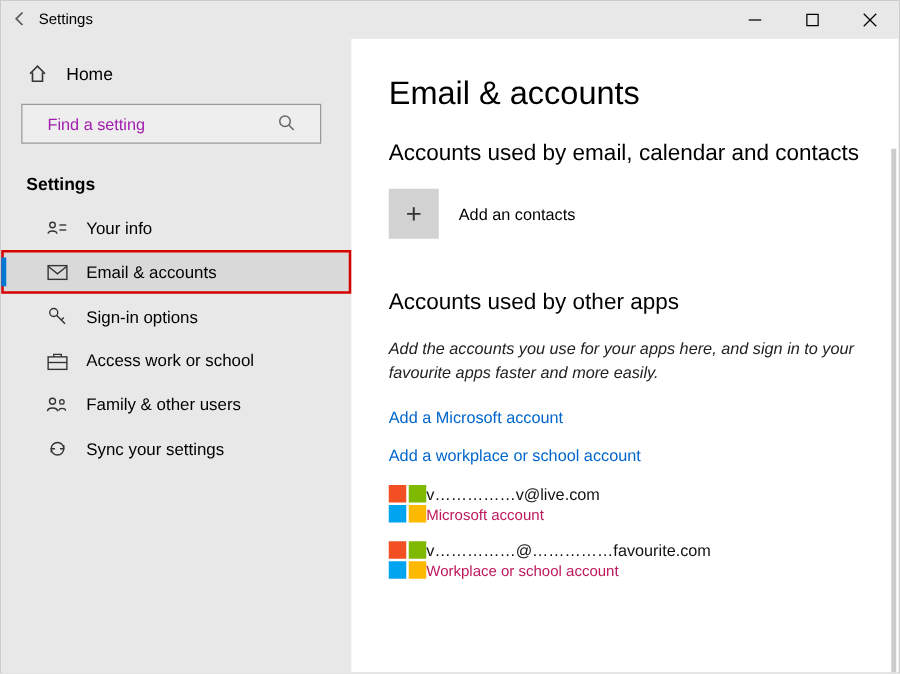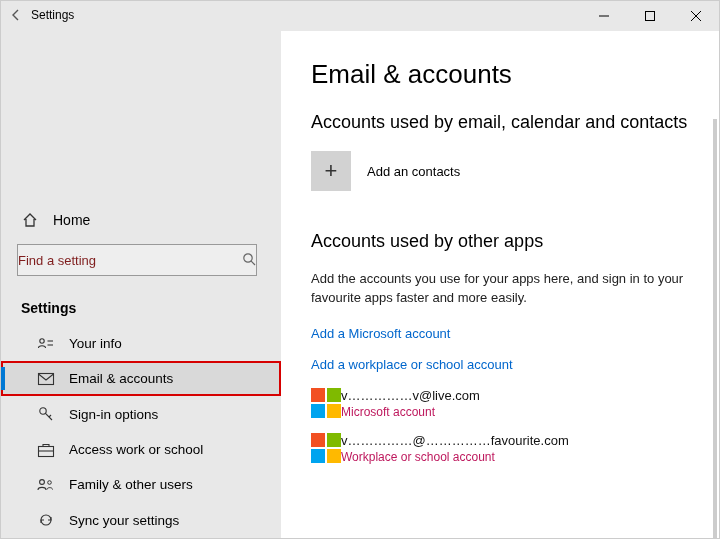--- a/index.html
+++ b/index.html
@@ -21,31 +21,31 @@
     align-items:center;
     justify-content: space-between;
     padding-left: 8px;
   }
   .titlebar .title-left { display:flex; gap:8px; font-size:12px; }
   .win-controls { display:flex; height:100%; }
   .win-btn { width:46px; display:flex; align-items:center; justify-content:center; }
   .win-btn svg { display:block; }
 
   .body { flex:1; display:flex; min-height:0; }
-  .sidebar { width: 280px; background:#e8e8e8; display:flex; flex-direction:column; padding-top:14px; position:relative;justify-content:flex-end; }
+  .sidebar { width: 280px; background:#e8e8e8; display:flex; flex-direction:column; padding-top:14px; position:relative; }
   .home-row { display:flex; align-items:center; gap:14px; padding: 6px 20px; font-size:14px; }
   .home-row .icon { width:18px; display:flex; justify-content:center; }
 
   .search-wrap { padding: 10px 16px 6px 16px; }
   .search {
     width: 240px; height: 32px;
     border:1px solid #999; background:#eee;
     display:flex; align-items:center; justify-content:space-between;
-    padding: 0 0;
-    color:#7f1d1d;
+    padding: 0 20px;
+    color:#a21caf;
     font-size:13px;
   }
   .search span.icon { color:#555; }
 
   .category { padding: 18px 20px 10px 20px; font-weight:600; font-size:14px; }
 
   .nav-item {
     display:flex; align-items:center; gap:14px;
     padding: 10px 36px;
     font-size:13.5px;
@@ -72,21 +72,21 @@
   h1.page-title { font-size:26px; font-weight:400; margin: 8px 0 22px 0; }
   h2.section { font-size:18px; font-weight:400; margin: 8px 0 18px 0; }
 
   .add-account-row { display:flex; align-items:center; gap:16px; margin-bottom: 40px; cursor:pointer; }
   .add-box {
     width:40px; height:40px; background:#d2d2d2;
     display:flex; align-items:center; justify-content:center;
     font-size:22px; color:#333; font-weight:300;
   }
 
-  .desc { font-size:13px; line-height:1.45; margin-bottom:18px; color:#222; }
+  .desc { font-size:13px; line-height:1.45; margin-bottom:18px; color:#222;font-style:italic; }
   .link { color:#0066cc; font-size:13px; margin-bottom:16px; cursor:pointer; display:block; }
 
   .account-row { display:flex; align-items:center; gap:0; margin: 14px 0; cursor:pointer;}
   .ms-logo { width:30px; height:30px; display:grid; grid-template-columns:1fr 1fr; grid-template-rows:1fr 1fr; gap:2px; flex-shrink:0;}
   .ms-logo .q1{background:#f25022;} .ms-logo .q2{background:#7fba00;}
   .ms-logo .q3{background:#00a4ef;} .ms-logo .q4{background:#ffb900;}
   .acct-text .l1 { font-size:13px; color:#111;}
   .acct-text .l2 { font-size:12px; color:#be185d; margin-top:2px;}
 
   svg { overflow: visible; }

